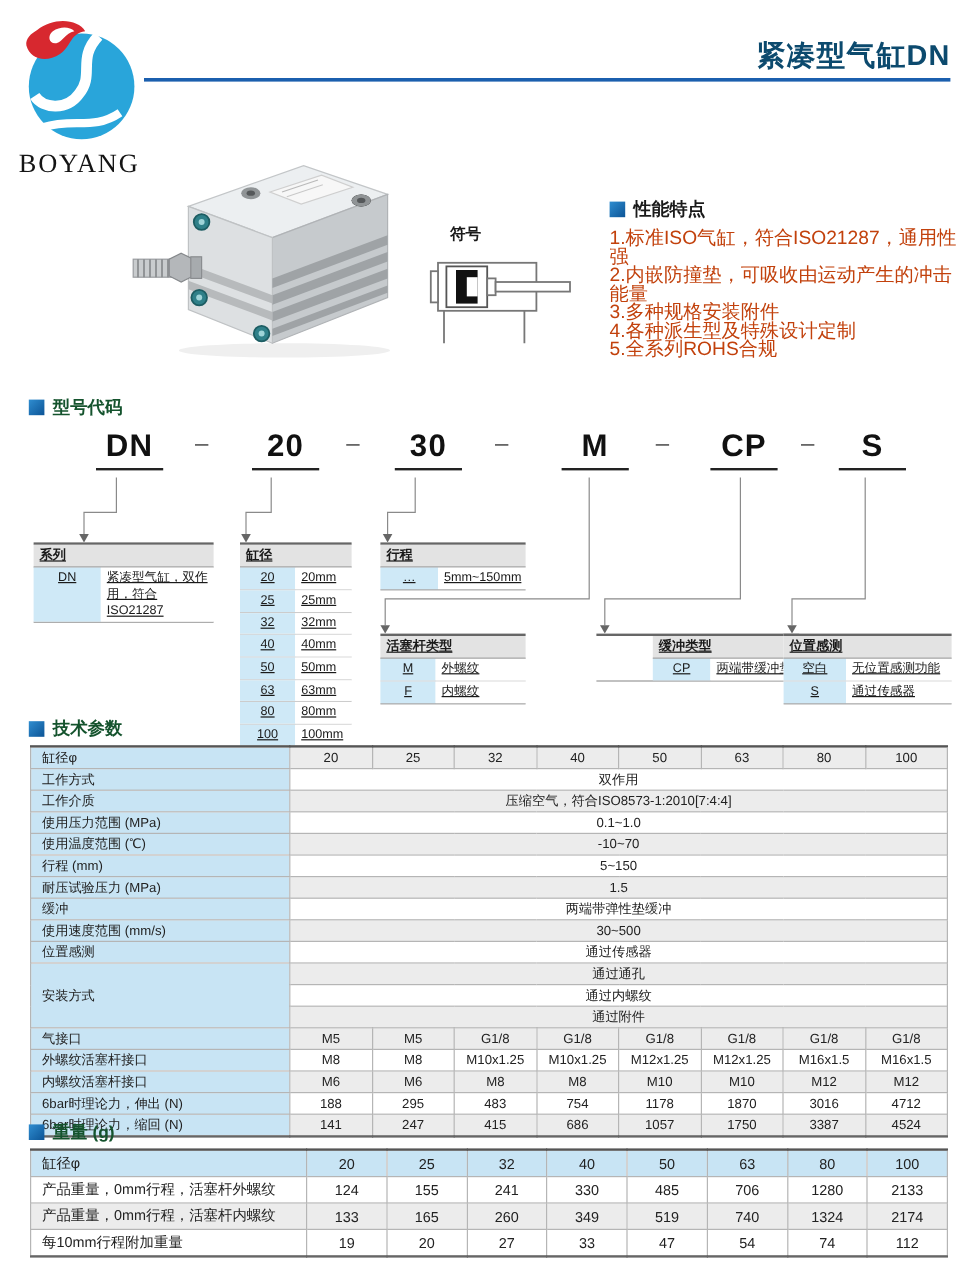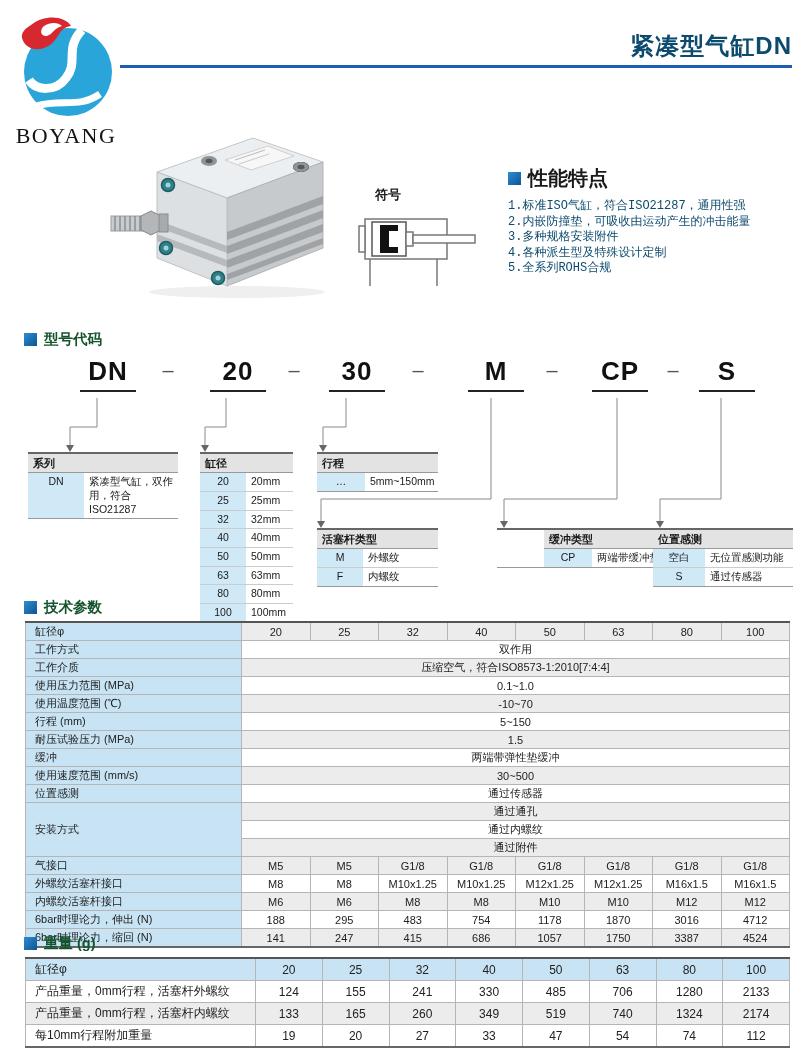--- a/index.html
+++ b/index.html
@@ -12,34 +12,34 @@
               font-size:24px;font-weight:bold;color:#0c4a6e;letter-spacing:1px;}
   .header-rule{position:absolute;left:120px;top:65px;width:672px;height:3px;background:#1b5fae;}
 
   
   .sec-h{position:absolute;display:flex;align-items:center;gap:7px;
          font-weight:bold;font-size:14.5px;color:#14532d;}
   .sq{width:13px;height:13px;background:linear-gradient(135deg,#2f8dd0,#0c5496);flex:0 0 13px;}
 
   
   .features{position:absolute;left:508px;top:165px;width:292px;}
-  .feat-h{display:flex;align-items:center;gap:7px;font-weight:bold;font-size:20px;margin-bottom:7px;}
-  .feat-item{font-size:12px;line-height:15.5px;color:#0c4a6e;font-family:Liberation Mono, monospace;}
+  .feat-h{display:flex;align-items:center;gap:7px;font-weight:bold;font-size:15px;margin-bottom:7px;}
+  .feat-item{font-size:16px;line-height:15.5px;color:#c2410c;}
 
   
   .symbol-label{position:absolute;left:375px;top:186px;font-size:13px;font-weight:bold;}
 
   
   .code-seg{position:absolute;top:356px;font-size:26px;font-weight:bold;color:#111;
             text-align:center;border-bottom:2px solid #222;padding-bottom:3px;letter-spacing:1px;}
   .code-dash{position:absolute;top:359px;width:20px;text-align:center;font-size:20px;color:#555;}
 
   
   .mini{position:absolute;border-top:2px solid #666;border-bottom:1px solid #999;
-        background:#fff;font-size:10.5px;line-height:1.3;}
+        background:#fff;font-size:10.5px;line-height:1.3;text-decoration:underline;}
   .mini-h{background:#e3e3e3;font-weight:bold;font-size:11px;padding:2px 5px;border-bottom:1px solid #999;}
   .mini-row{display:flex;}
   .mini-row + .mini-row{border-top:1px solid #ccc;}
   .mini-code{background:#cfe9f7;text-align:center;padding:2px 3px;flex:0 0 var(--cw);}
   .mini-desc{flex:1;padding:2px 5px;background:#fff;}
   .t1{left:28px;top:452px;width:150px;--cw:50px;}
   .t2{left:200px;top:452px;width:93px;--cw:40px;}
   .t3{left:317px;top:452px;width:121px;--cw:42px;}
   .t4{left:317px;top:528px;width:121px;--cw:40px;}
   .t5{left:497px;top:528px;width:122px;padding-left:47px;--cw:42px;}

